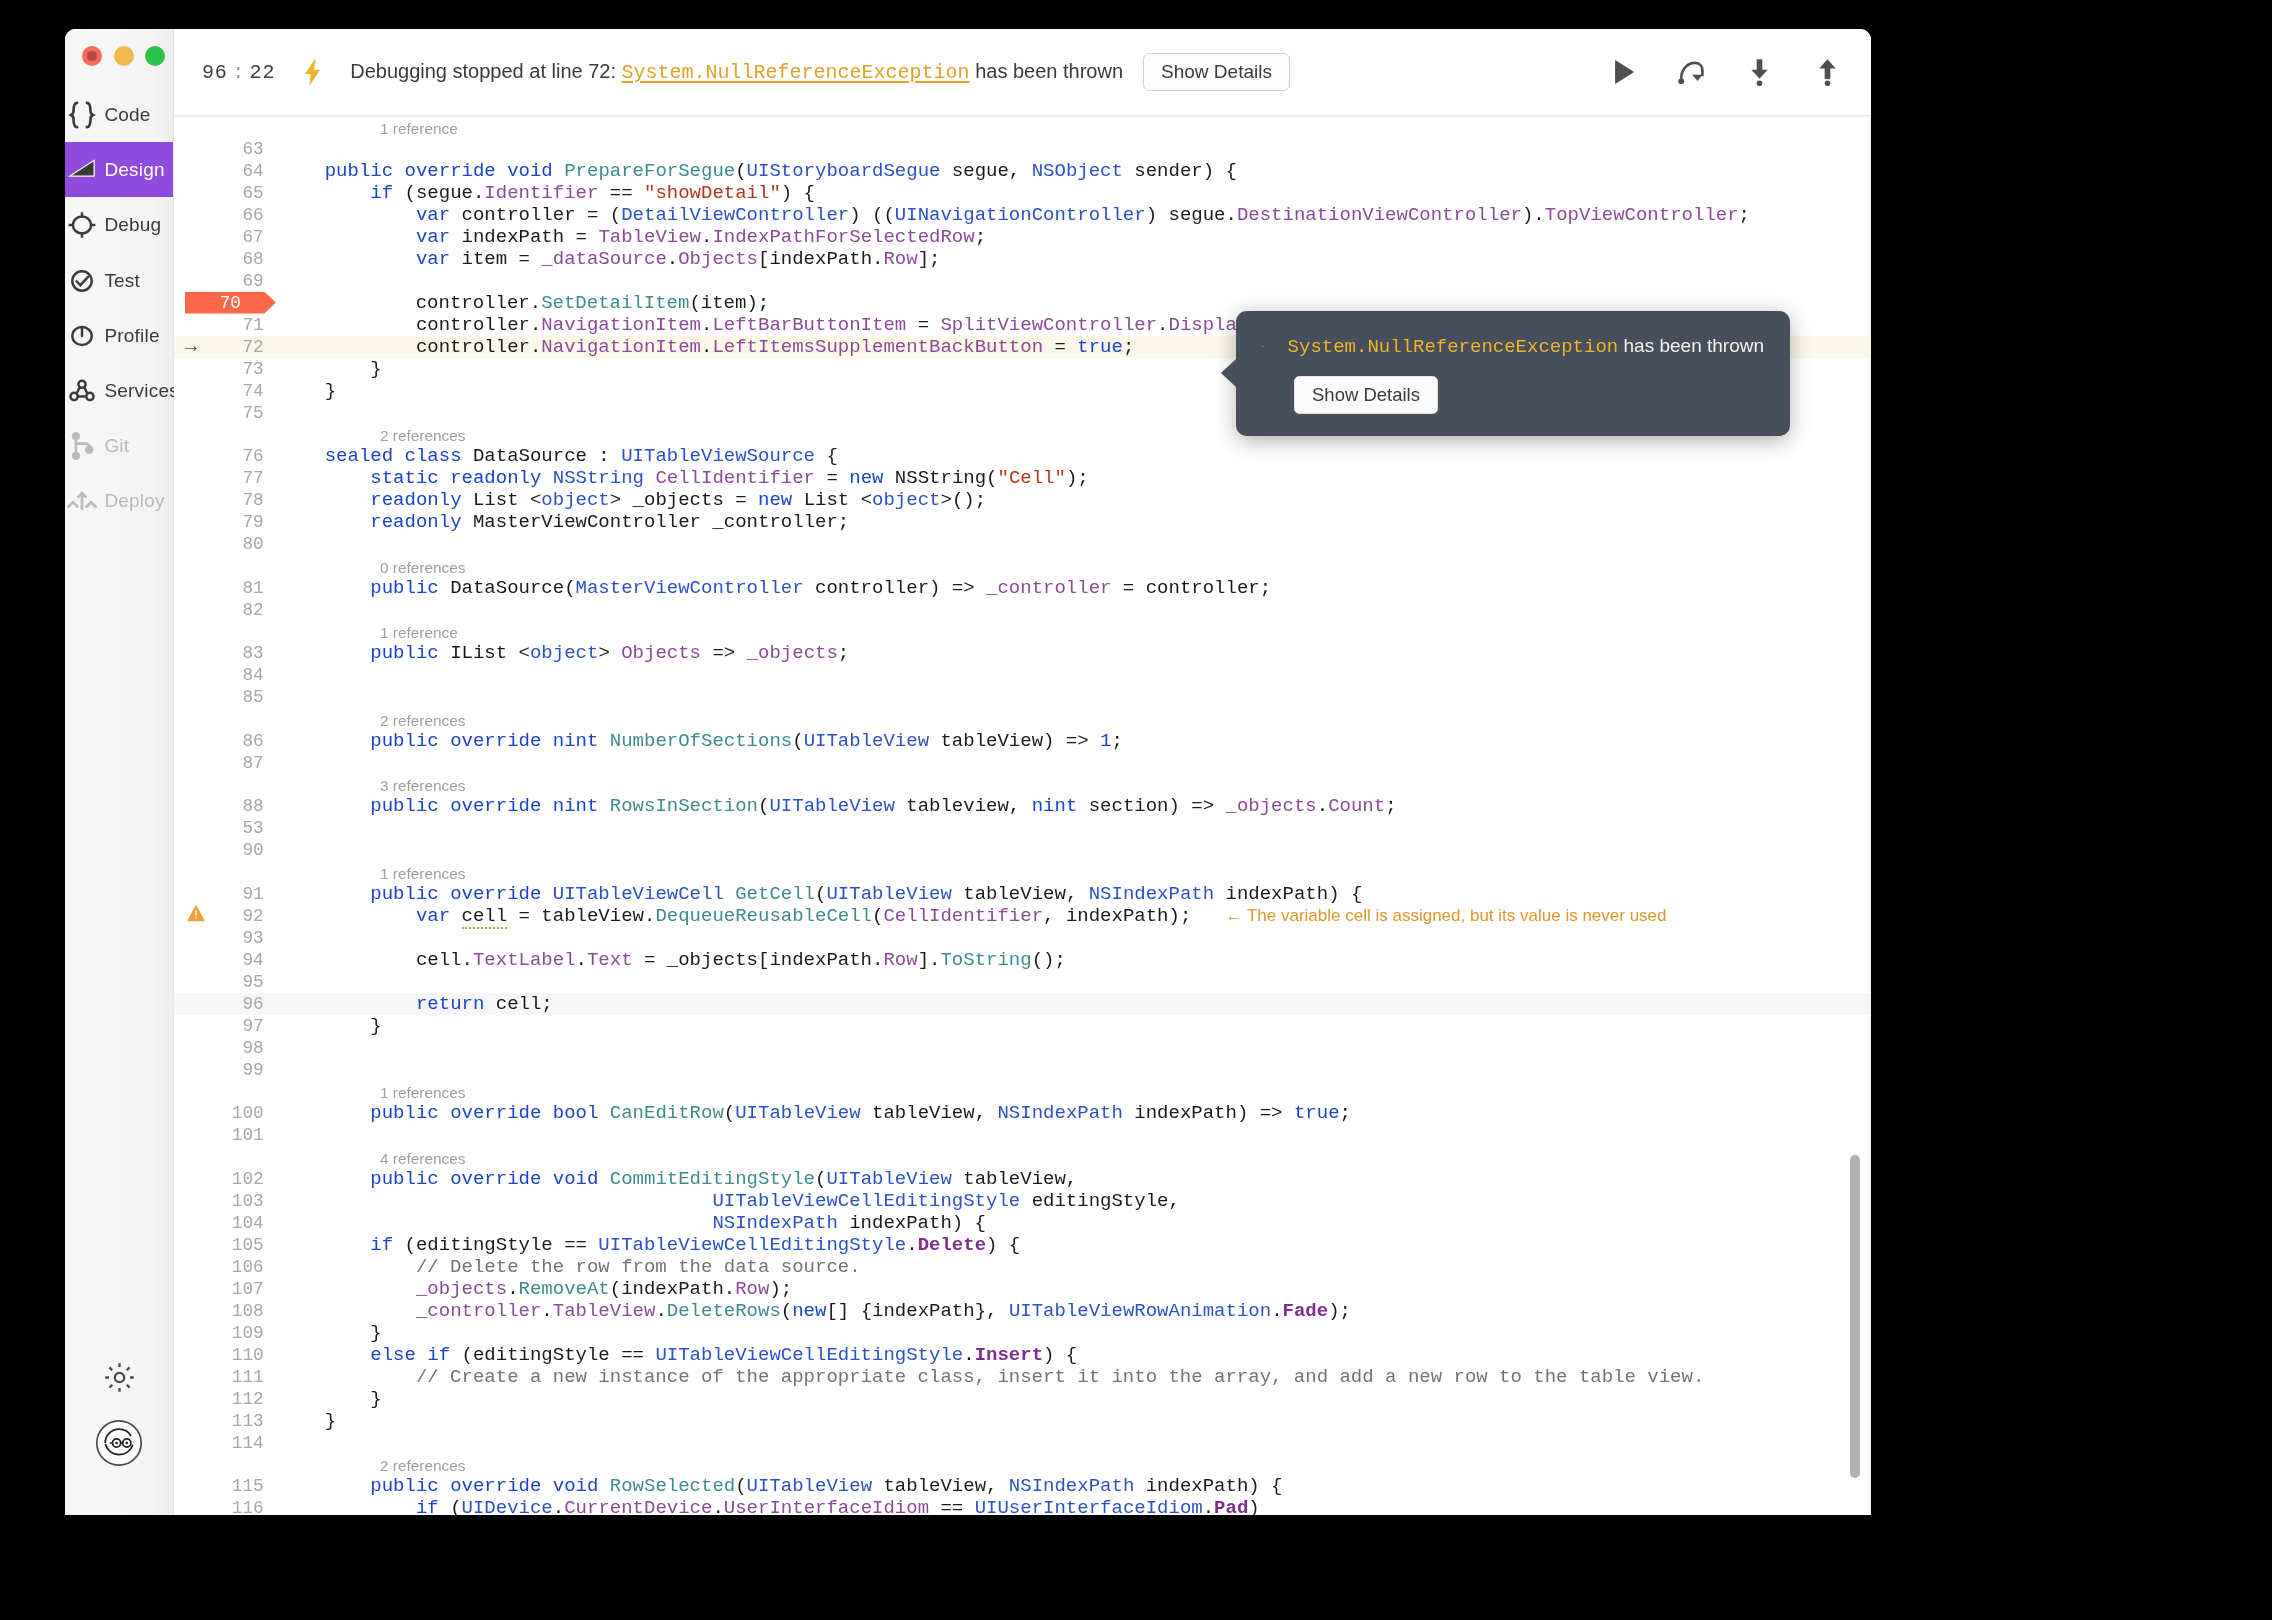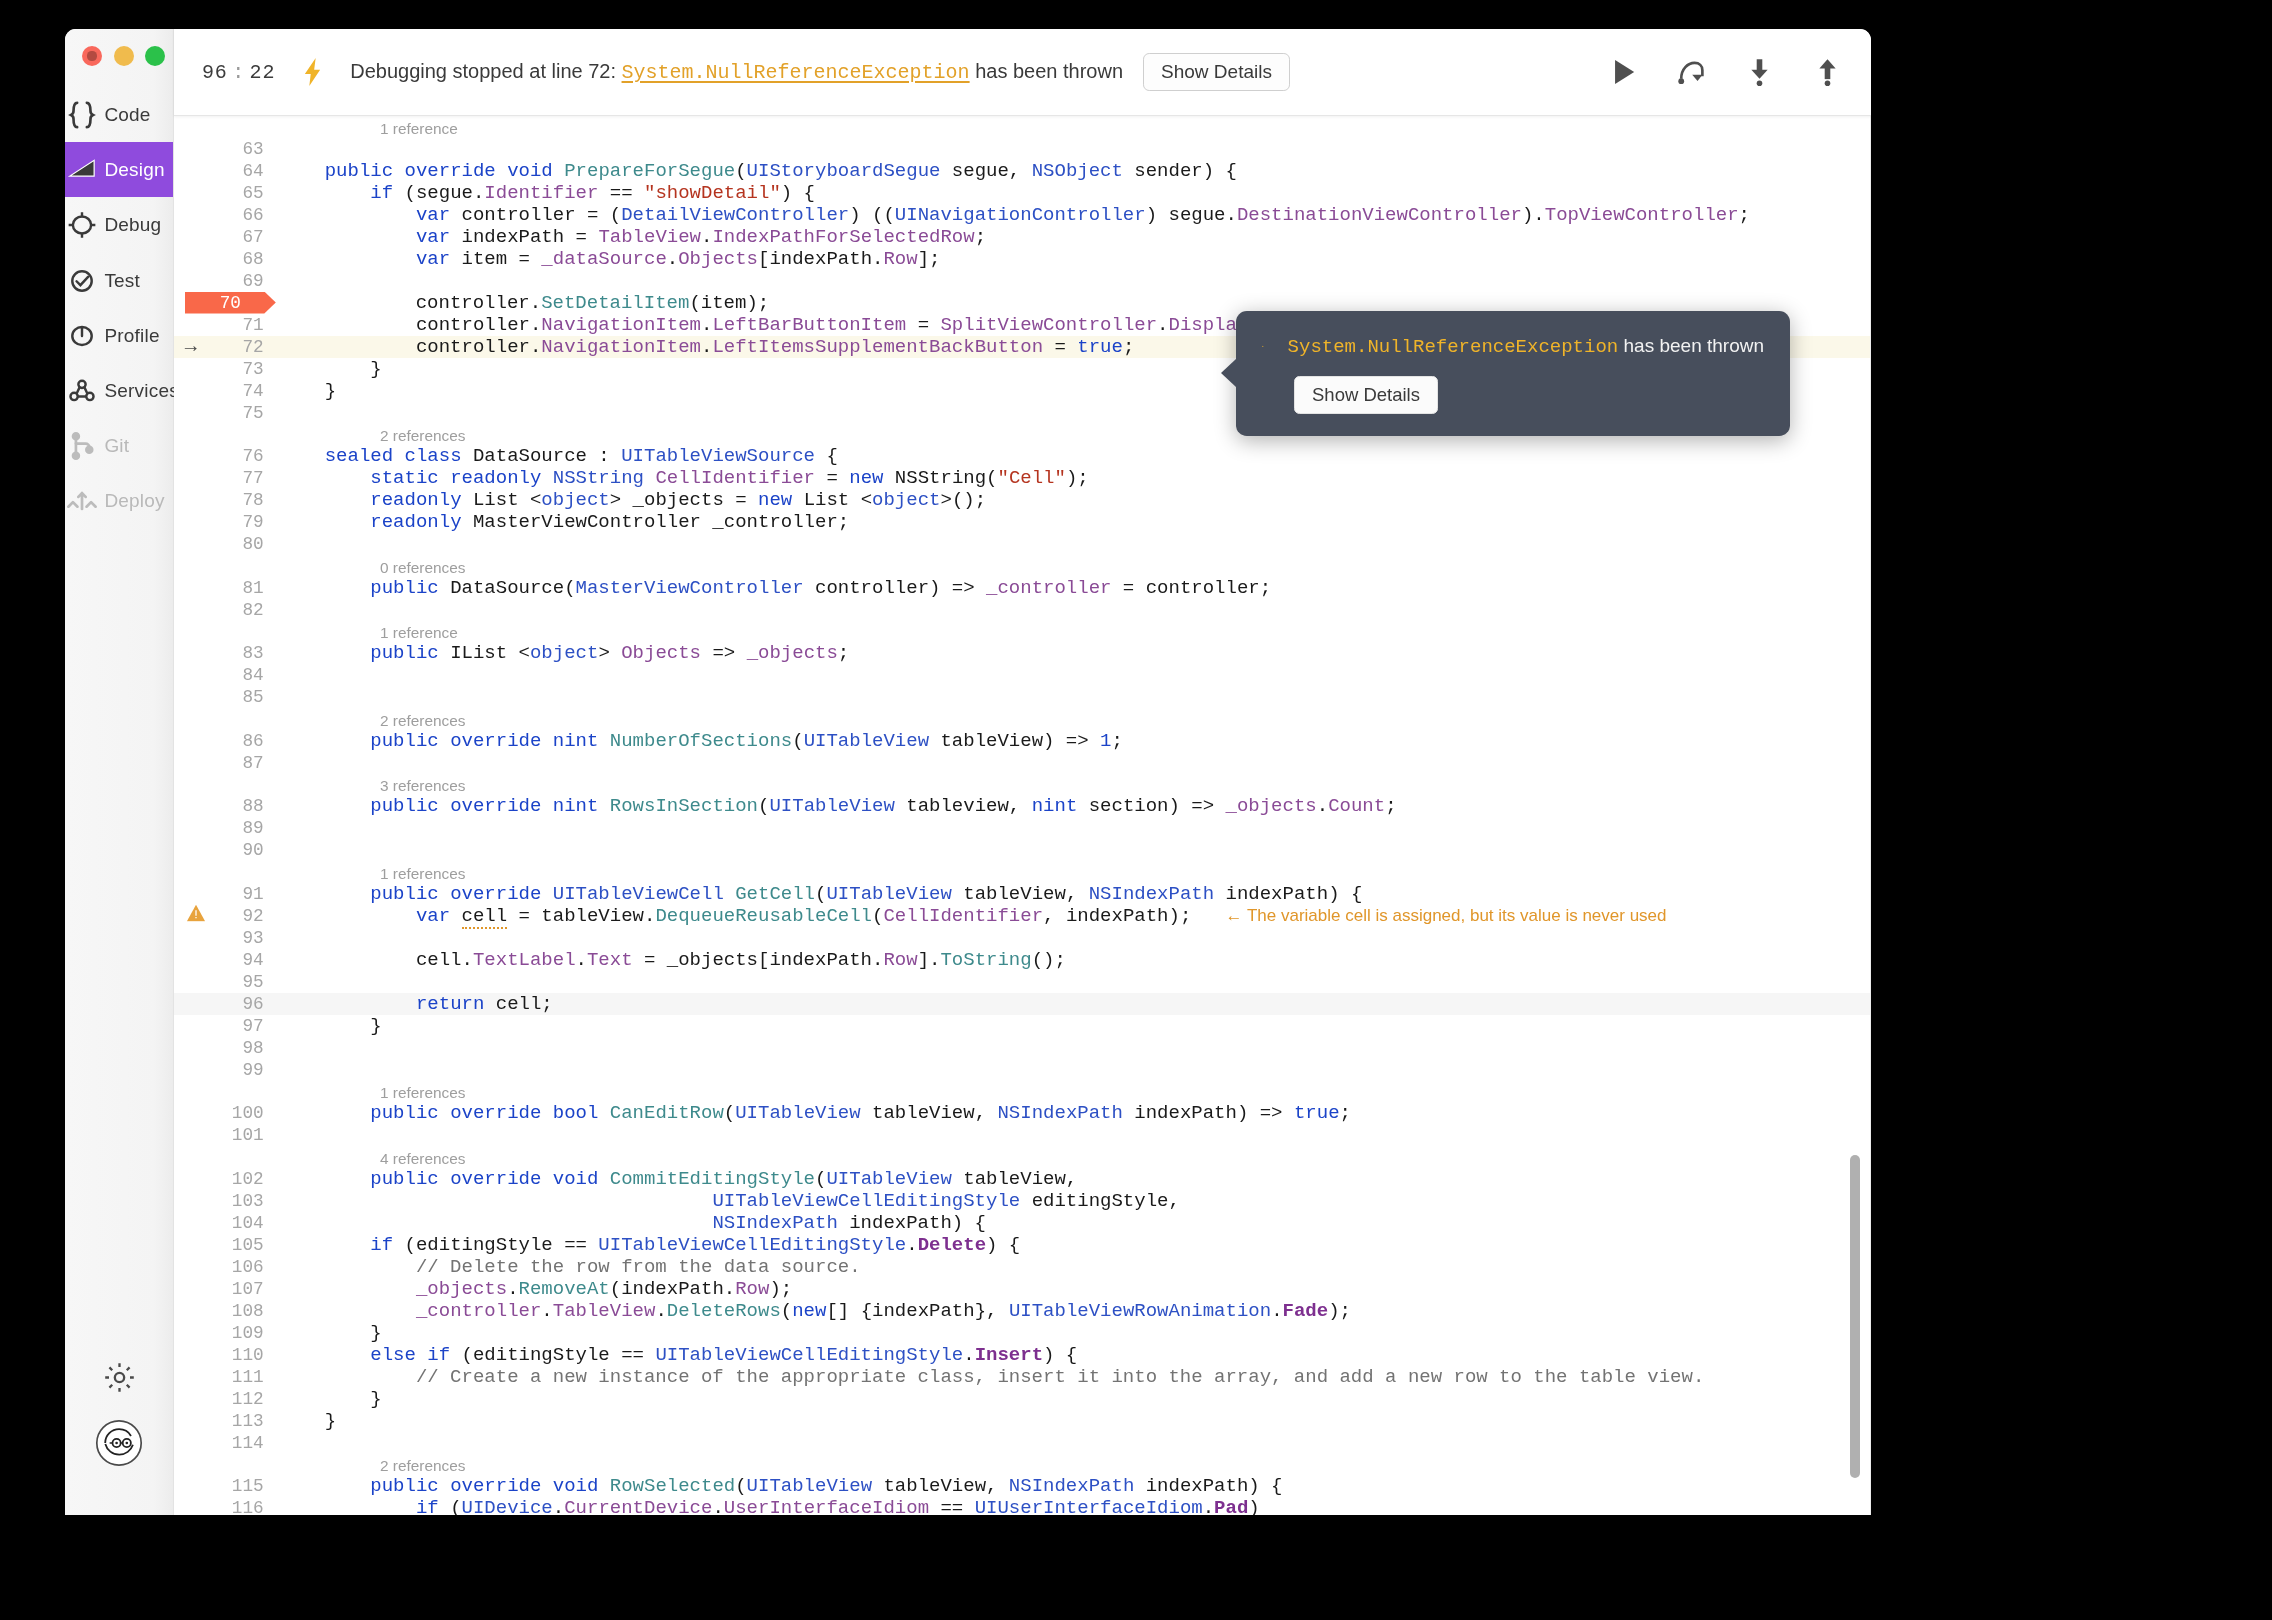--- a/index.html
+++ b/index.html
@@ -494,21 +494,21 @@
           <div class="ln-row"><div class="gutter"><span>85</span></div><div class="code"></div></div>
           <div class="refline">
             <span class="reftext">2 references</span>
           </div>
           <div class="ln-row"><div class="gutter"><span>86</span></div><div class="code"><span class="pln">        </span><span class="kw">public</span><span class="pln"> </span><span class="kw">override</span><span class="pln"> </span><span class="kw">nint</span><span class="pln"> </span><span class="mth">NumberOfSections</span><span class="pln">(</span><span class="typ">UITableView</span><span class="pln"> tableView) =&gt; </span><span class="num">1</span><span class="pln">;</span></div></div>
           <div class="ln-row"><div class="gutter"><span>87</span></div><div class="code"></div></div>
           <div class="refline">
             <span class="reftext">3 references</span>
           </div>
           <div class="ln-row"><div class="gutter"><span>88</span></div><div class="code"><span class="pln">        </span><span class="kw">public</span><span class="pln"> </span><span class="kw">override</span><span class="pln"> </span><span class="kw">nint</span><span class="pln"> </span><span class="mth">RowsInSection</span><span class="pln">(</span><span class="typ">UITableView</span><span class="pln"> tableview, </span><span class="kw">nint</span><span class="pln"> section) =&gt; </span><span class="prop">_objects</span><span class="pln">.</span><span class="prop">Count</span><span class="pln">;</span></div></div>
-          <div class="ln-row"><div class="gutter"><span>89</span></div><div class="code"></div></div>
+          <div class="ln-row"><div class="gutter"><span>53</span></div><div class="code"></div></div>
           <div class="ln-row"><div class="gutter"><span>90</span></div><div class="code"></div></div>
           <div class="refline">
             <span class="reftext">1 references</span>
           </div>
           <div class="ln-row"><div class="gutter"><span>91</span></div><div class="code"><span class="pln">        </span><span class="kw">public</span><span class="pln"> </span><span class="kw">override</span><span class="pln"> </span><span class="typ">UITableViewCell</span><span class="pln"> </span><span class="mth">GetCell</span><span class="pln">(</span><span class="typ">UITableView</span><span class="pln"> tableView, </span><span class="typ">NSIndexPath</span><span class="pln"> indexPath) {</span></div></div>
           <div class="ln-row"><div class="gutter"><span class="warn-gutter"><svg width="20" height="18.5" viewBox="0 0 22 20">
                   <path d="M11 1L21 19H1z" fill="#e8a33d"></path>
                   <path d="M10.3 7h1.4v6h-1.4zM10.3 14.4h1.4v1.5h-1.4z" fill="#fff"></path>
                 </svg></span><span>92</span></div><div class="code"><span class="pln">            </span><span class="kw">var</span><span class="pln"> </span><span class="pln warnsquig">cell</span><span class="pln"> = tableView.</span><span class="mth">DequeueReusableCell</span><span class="pln">(</span><span class="prop">CellIdentifier</span><span class="pln">, indexPath);</span><span class="pln">   </span><span class="inline-warn">← The variable cell is assigned, but its value is never used</span></div></div>
           <div class="ln-row"><div class="gutter"><span>93</span></div><div class="code"></div></div>

